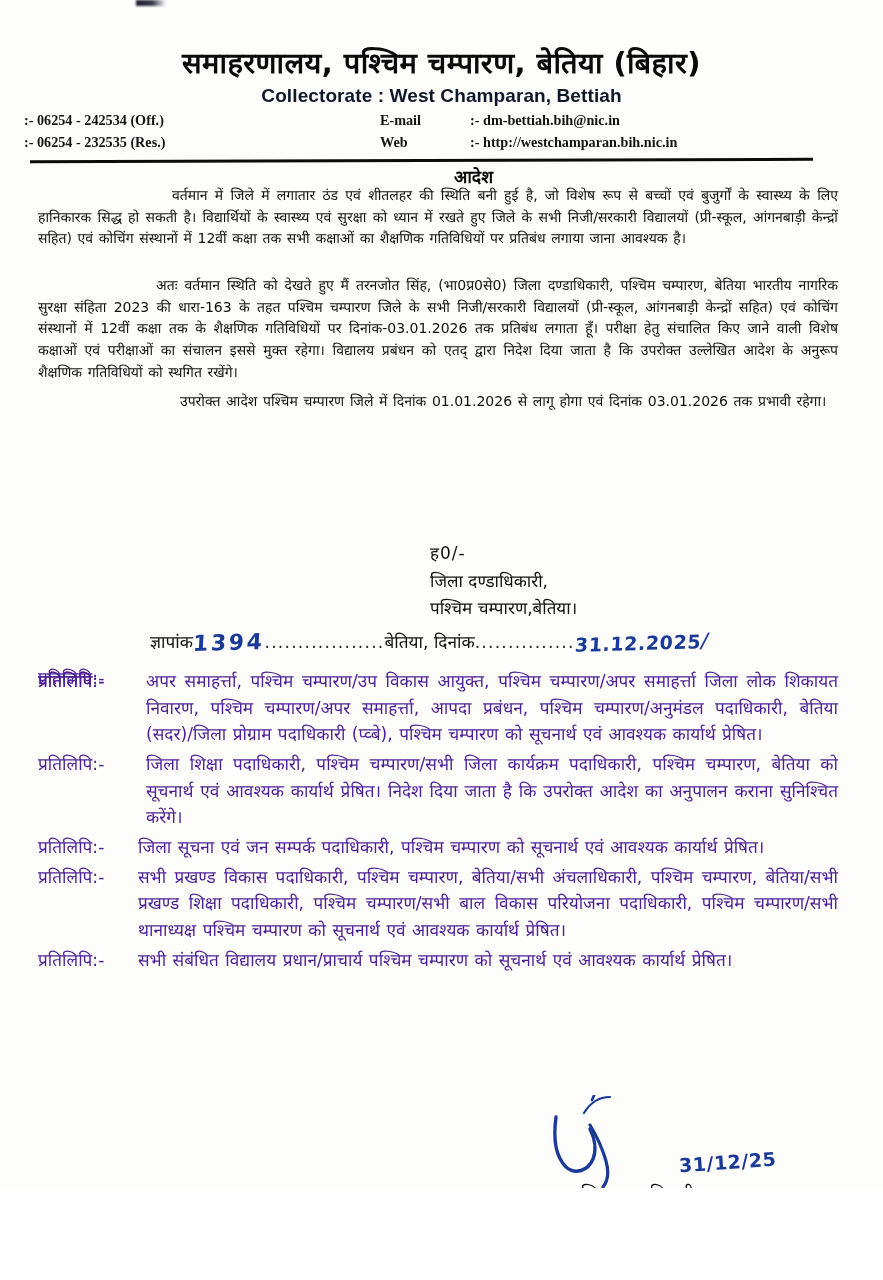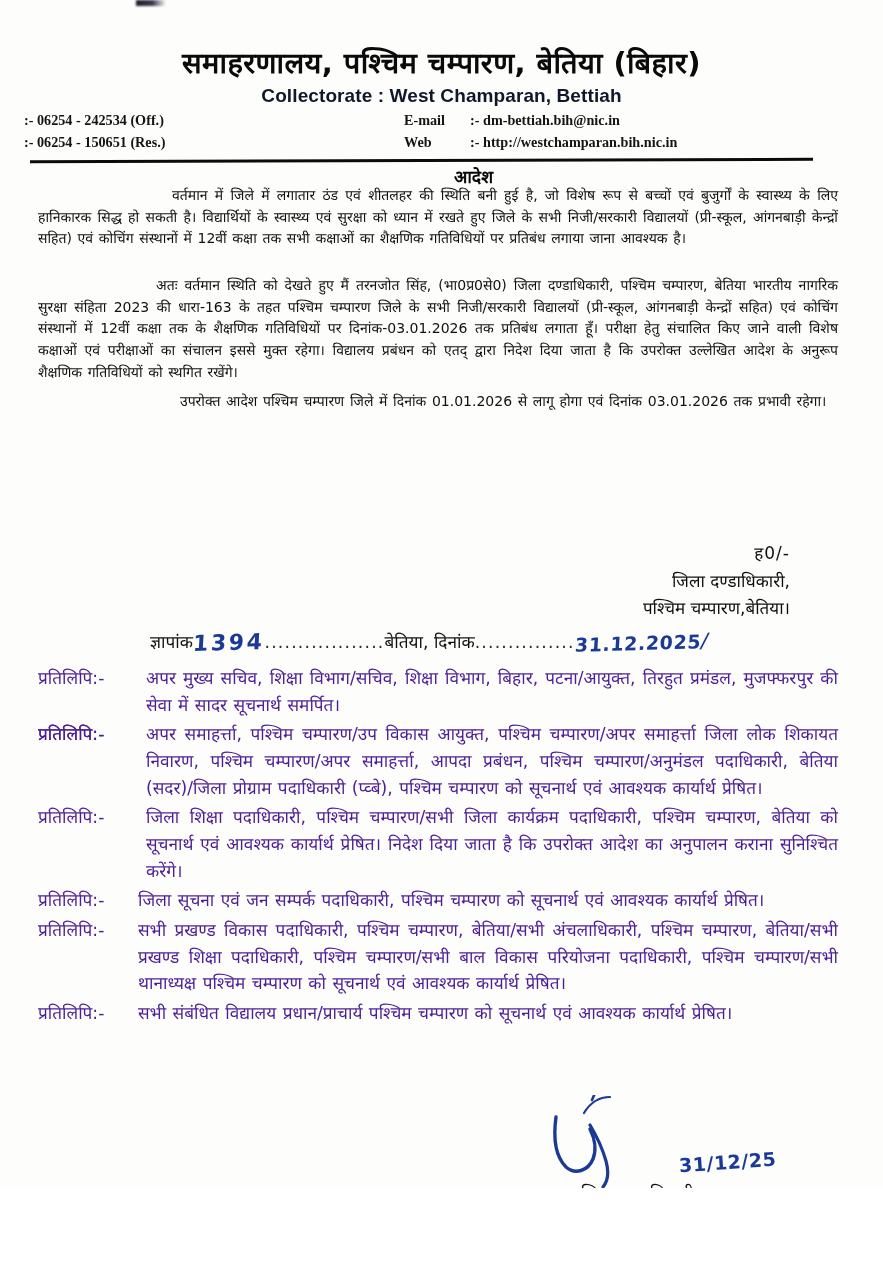--- a/index.html
+++ b/index.html
@@ -68,21 +68,21 @@
   .crow {
     position: absolute;
     left: 0;
     width: 883px;
     height: 21px;
     line-height: 21px;
   }
   .crow.r1 { top: 0px; }
   .crow.r2 { top: 22px; }
   .c-phone { position: absolute; left: 24px; white-space: nowrap; }
-  .c-label { position: absolute; left: 404px; white-space: nowrap; }
+  .c-label { position: absolute; left: 380px; white-space: nowrap; }
   .c-value { position: absolute; left: 470px; white-space: nowrap; text-align: right; }
 
   .rule {
     position: absolute;
     left: 30px;
     top: 159px;
     width: 783px;
     height: 2.6px;
     background: #0b0b0b;
     transform: rotate(-0.18deg);
@@ -119,21 +119,21 @@
   }
   p.para.p2 { margin-top: 25px; text-indent: 118px; }
   p.para.p3 { margin-top: 7px; text-indent: 142px; }
 
   
   .sig-block-1 {
     position: absolute;
     left: 430px;
     top: 540px;
     width: 360px;
-    text-align: right;
+    text-align: left;
     font-size: 17px;
     line-height: 1.62;
     color: #0f0f0f;
   }
   .sig-ha { letter-spacing: 1px; }
 
   
   .memo-line {
     position: absolute;
     left: 150px;
@@ -243,21 +243,21 @@
     <div class="org-en">Collectorate : West Champaran, Bettiah</div>
   </div>
 
   <div class="contact-grid">
     <div class="crow r1">
       <span class="c-phone">:- 06254 - 242534 (Off.)</span>
       <span class="c-label">E-mail</span>
       <span class="c-value">:- dm-bettiah.bih@nic.in</span>
     </div>
     <div class="crow r2">
-      <span class="c-phone">:- 06254 - 150651 (Res.)</span>
+      <span class="c-phone">:- 06254 - 232535 (Res.)</span>
       <span class="c-label">Web</span>
       <span class="c-value">:- http://westchamparan.bih.nic.in</span>
     </div>
   </div>
 
   <div class="rule"></div>
 
   <div class="order-title">आदेश</div>
 
   <div class="body-col">
@@ -272,21 +272,20 @@
     <div>पश्चिम चम्पारण,बेतिया।</div>
   </div>
 
   <div class="memo-line">
     <span>ज्ञापांक</span><span class="hand memo-no">1394</span><span class="dots">..................</span><span>बेतिया, दिनांक</span><span class="dots">...............</span><span class="hand memo-date">31.12.2025</span><span class="slash-mark">/</span>
   </div>
 
   <div class="copy-list">
     <div class="copy-item">
       <span class="pref">प्रतिलिपि:-</span>
-      <span>अपर मुख्य सचिव, शिक्षा विभाग/सचिव, शिक्षा विभाग, बिहार, पटना/आयुक्त, तिरहुत प्रमंडल, मुजफ्फरपुर की सेवा में सादर सूचनार्थ समर्पित।</span>
     </div>
     <div class="copy-item">
       <span class="pref">प्रतिलिपि:-</span>
     </div>
     <div class="copy-item">
       <span class="pref">प्रतिलिपि:-</span>
       <span>अपर समाहर्त्ता, पश्चिम चम्पारण/उप विकास आयुक्त, पश्चिम चम्पारण/अपर समाहर्त्ता जिला लोक शिकायत निवारण, पश्चिम चम्पारण/अपर समाहर्त्ता, आपदा प्रबंधन, पश्चिम चम्पारण/अनुमंडल पदाधिकारी, बेतिया (सदर)/जिला प्रोग्राम पदाधिकारी (प्व्बे), पश्चिम चम्पारण को सूचनार्थ एवं आवश्यक कार्यार्थ प्रेषित।</span>
     </div>
     <div class="copy-item">
       <span class="pref">प्रतिलिपि:-</span>

